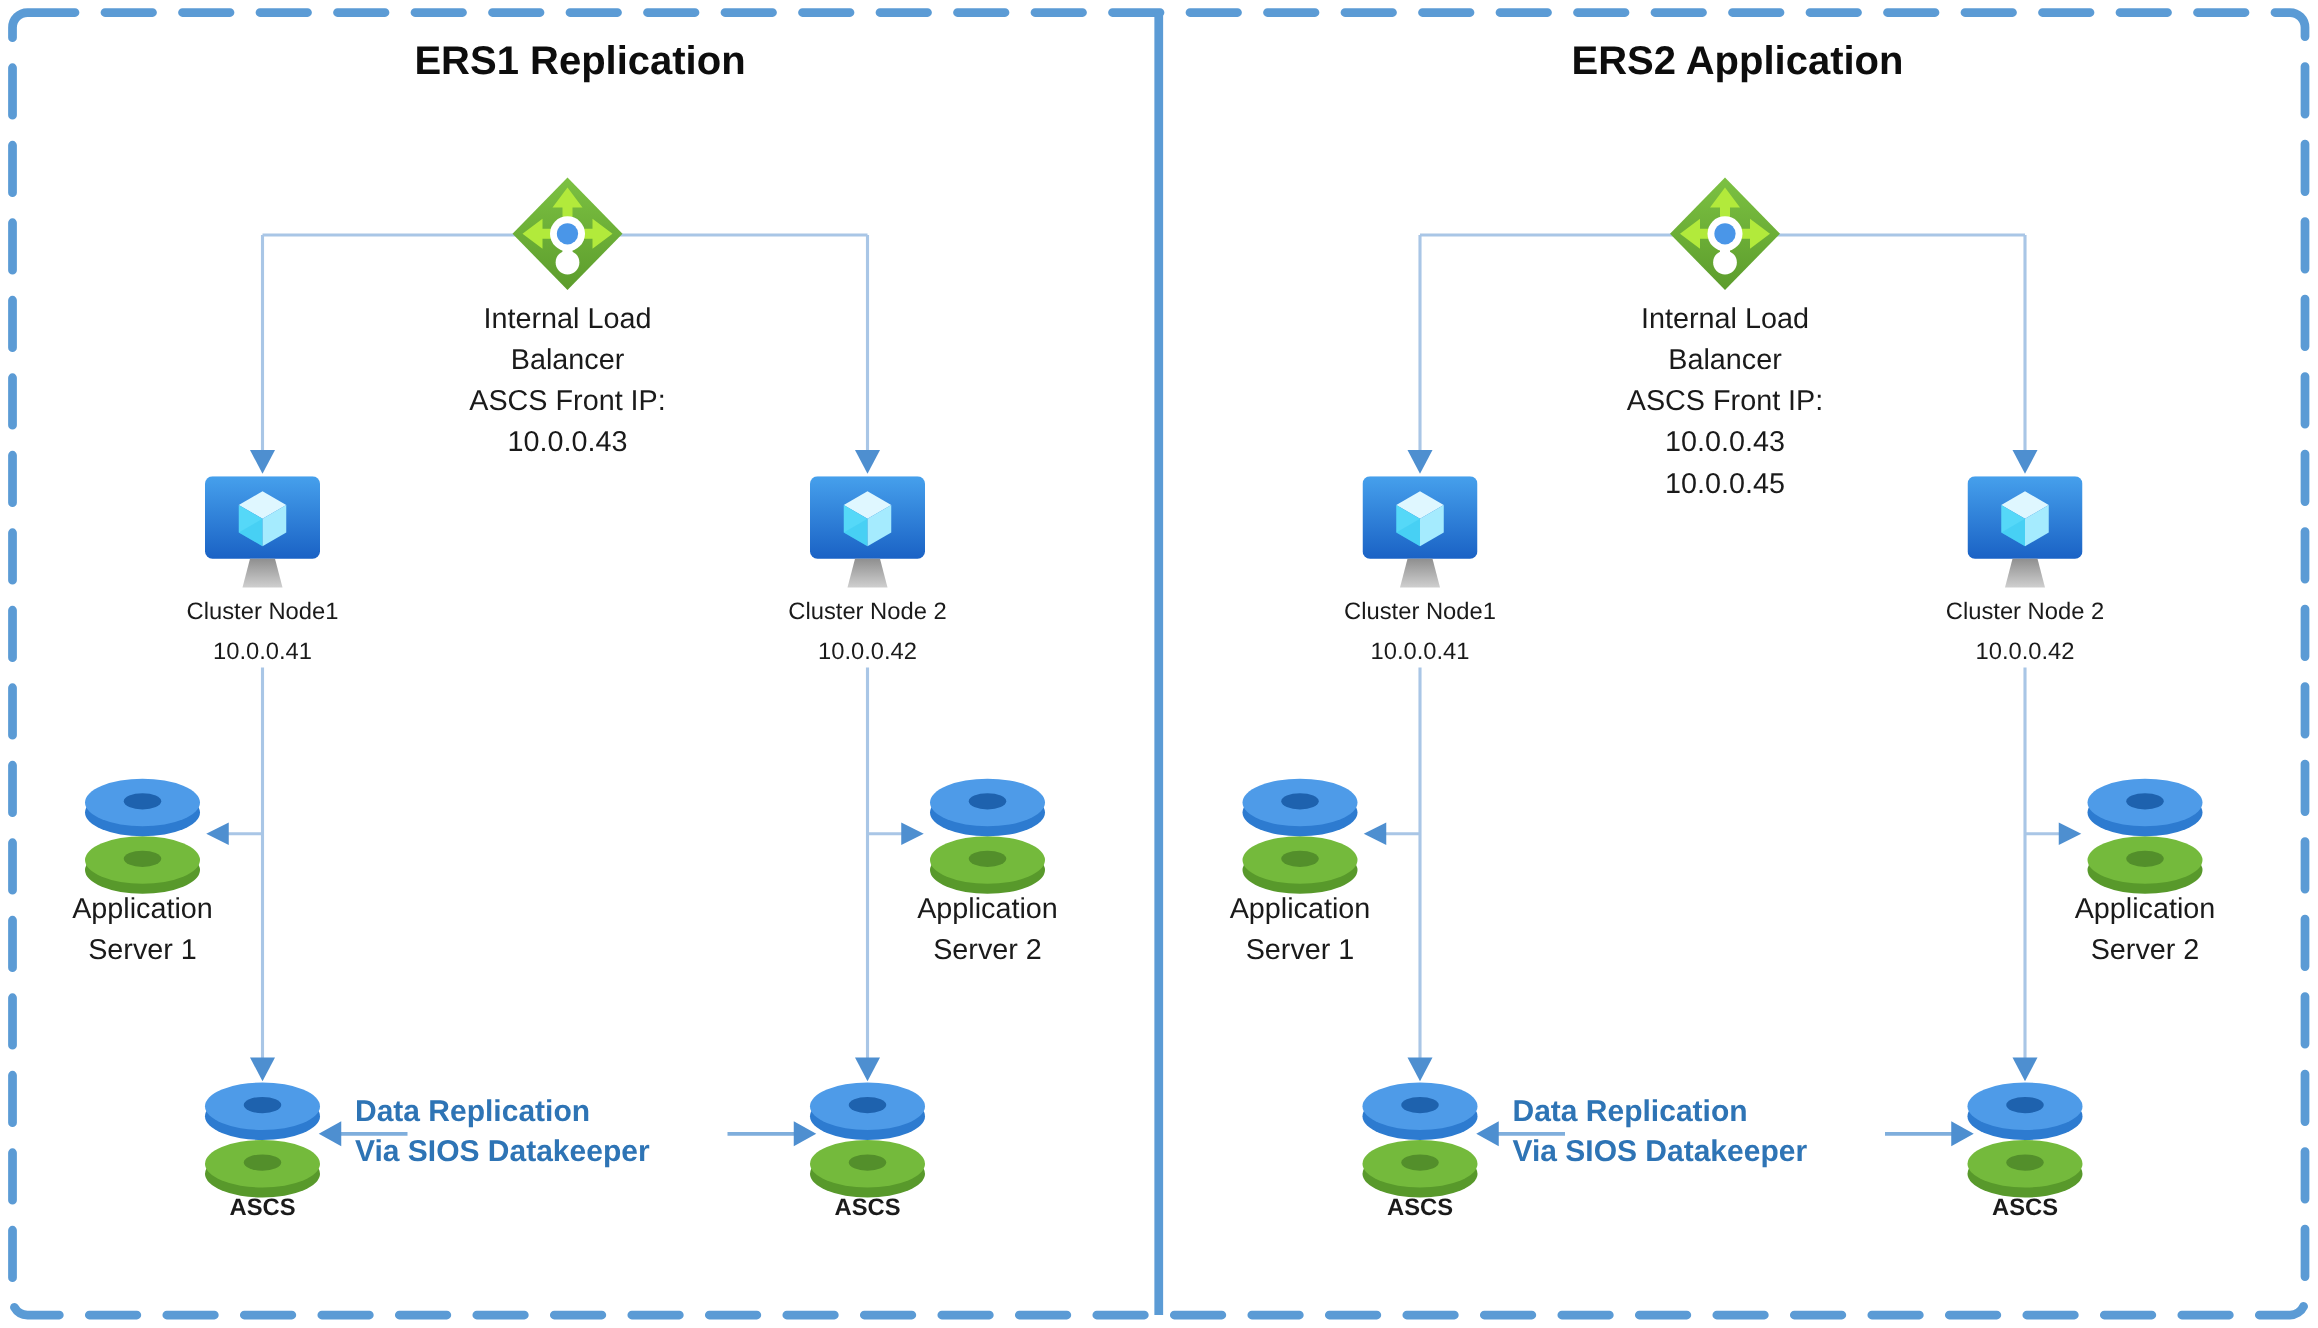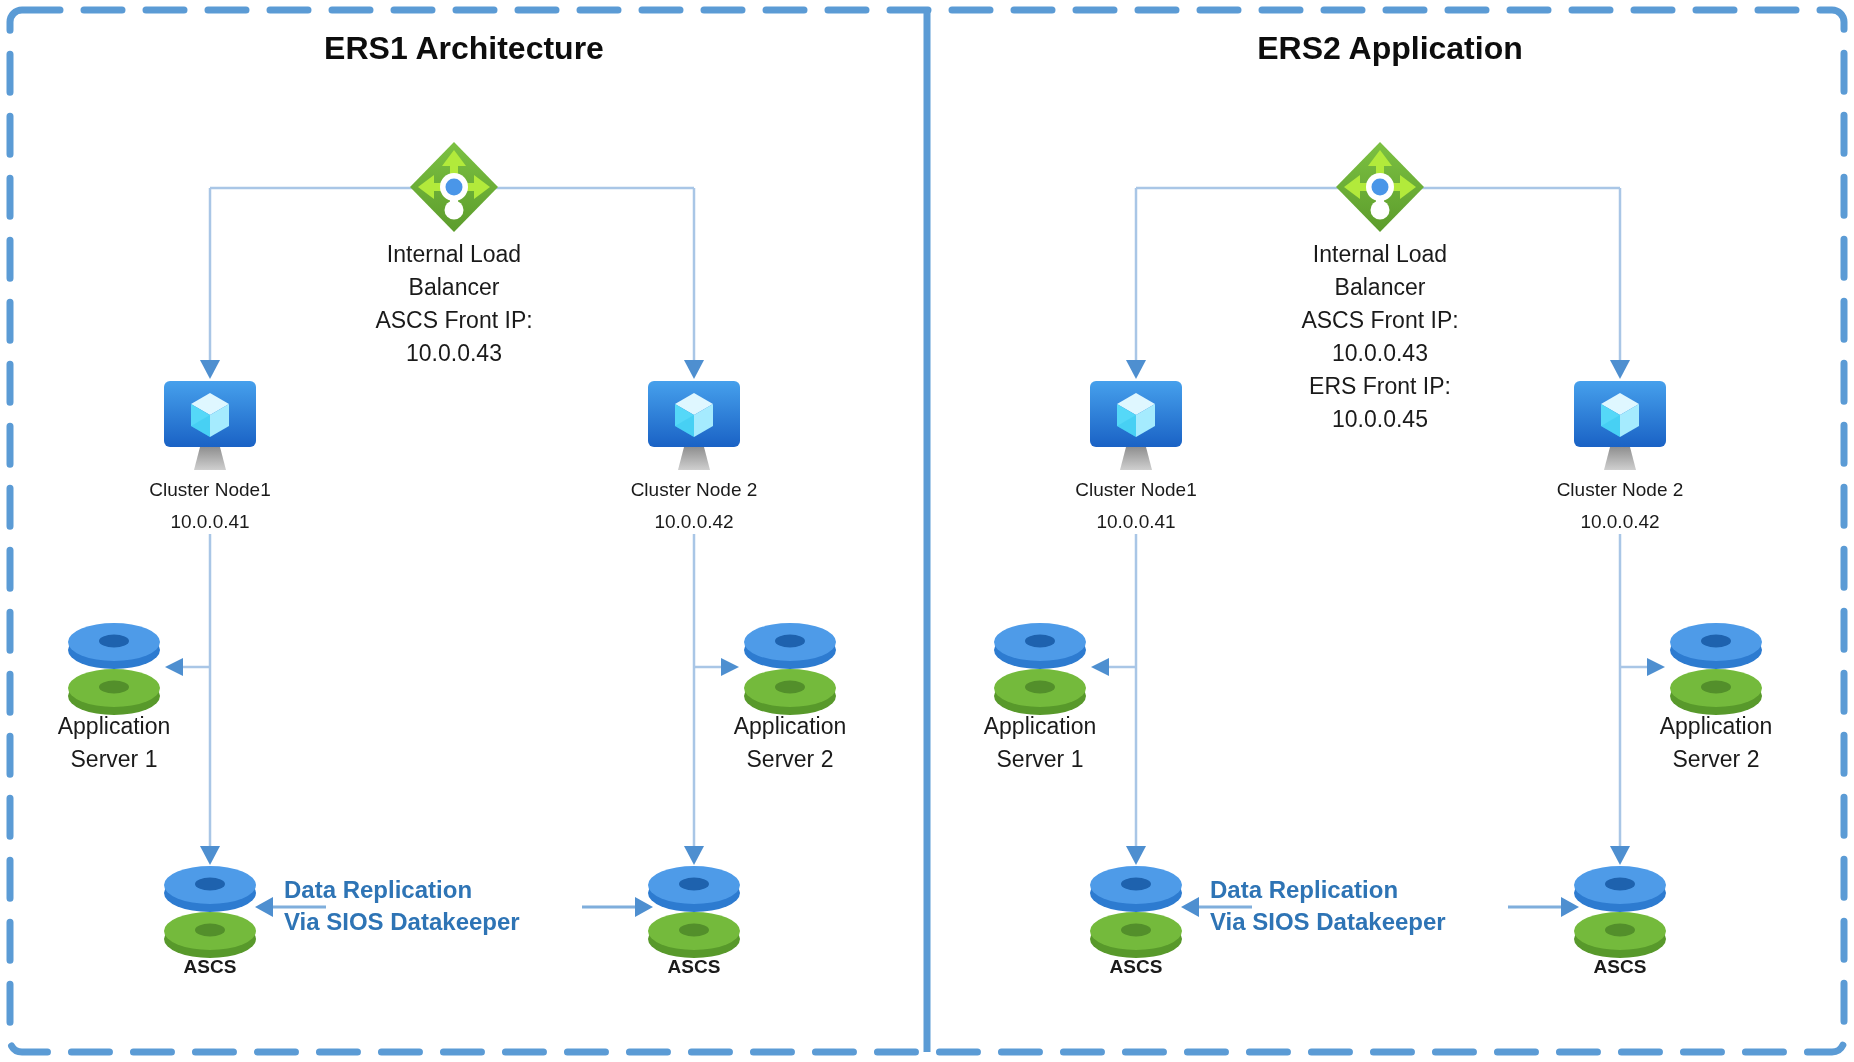--- a/index.html
+++ b/index.html
@@ -72,21 +72,21 @@
         <polygon points="690,379 680,360 700,360"></polygon>
         <polygon points="206,865 196,846 216,846"></polygon>
         <polygon points="690,865 680,846 700,846"></polygon>
         <polygon points="161,667 179,658 179,676"></polygon>
         <polygon points="735,667 717,658 717,676"></polygon>
         <polygon points="251,907 269,897 269,917"></polygon>
         <polygon points="649,907 631,897 631,917"></polygon>
       </g>
     </svg>
 
-    <div class="p-title">ERS1 Architecture</div>
+    <div class="p-title">ERS1 Replication</div>
 
     <svg class="abs" style="left:405px;top:141px" width="90" height="92">
       <polygon points="45,1 89,46 45,91 1,46" fill="url(#gDiam)"></polygon>
       <g fill="#B2EA3B">
         <polygon points="45,9 57,25 49,25 49,40 41,40 41,25 33,25"></polygon>
         <polygon points="9,46 25,34 25,42 40,42 40,50 25,50 25,58"></polygon>
         <polygon points="81,46 65,34 65,42 50,42 50,50 65,50 65,58"></polygon>
       </g>
       <circle cx="45" cy="46" r="14" fill="#fff"></circle>
       <rect x="41" y="46" width="8" height="22" fill="#fff"></rect>
@@ -224,21 +224,20 @@
       <rect x="41" y="46" width="8" height="22" fill="#fff"></rect>
       <circle cx="45" cy="69" r="9.5" fill="#fff"></circle>
       <circle cx="45" cy="46" r="8.5" fill="#4A96E8"></circle>
     </svg>
 
     <div class="lb-text">
       <div>Internal Load</div>
       <div>Balancer</div>
       <div>ASCS Front IP:</div>
       <div>10.0.0.43</div>
-      <div>ERS Front IP:</div>
       <div>10.0.0.45</div>
     </div>
 
     <svg class="abs" style="left:160px;top:381px" width="92" height="93">
       <rect x="0" y="0" width="92" height="66" rx="6" fill="url(#gMon)"></rect>
       <g>
         <polygon points="46,12 65,23 46,34 27,23" fill="#DFF7FF"></polygon>
         <polygon points="27,23 46,34 46,56 27,45" fill="#55D8F8"></polygon>
         <polygon points="65,23 46,34 46,56 65,45" fill="#A5EBFE"></polygon>
         <polygon points="27,45 46,56 46,34" fill="#2FC3EE" opacity="0.35"></polygon>

